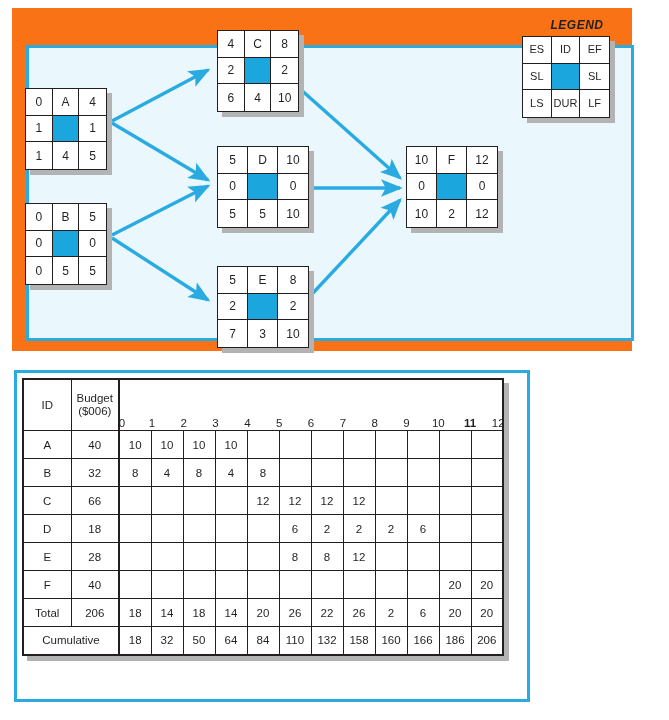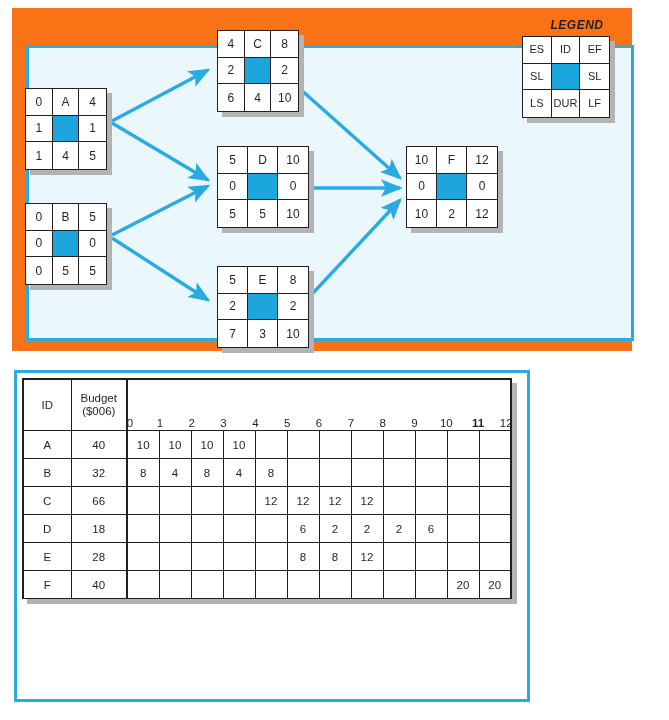--- a/index.html
+++ b/index.html
@@ -61,21 +61,21 @@
     box-shadow:5px 5px 0 0 #b3b3b3;
     background:#fff;
   }
   #budget-table td,#budget-table th{
     border:1.2px solid #231f20;
     font-size:11.5px;font-weight:normal;text-align:center;
     height:28px;padding:0;box-sizing:border-box;
     background:#fff;
   }
   #budget-table .col-id{width:48px;}
-  #budget-table .col-budget{width:56px;}
+  #budget-table .col-budget{width:48px;}
   #budget-table .col-t{width:32px;}
   #budget-table .hdr-row th{height:50px;vertical-align:middle;}
   #budget-table .thick-left{border-left:2.4px solid #231f20;}
   #budget-table .outer-top{border-top:2.4px solid #231f20;}
   #budget-table .outer-bottom{border-bottom:2.4px solid #231f20;}
   #budget-table .outer-left{border-left:2.4px solid #231f20;}
   #budget-table .outer-right{border-right:2.4px solid #231f20;}
 
   .budget-hdr-text{line-height:1.15;font-size:11.5px;}
 
@@ -320,15 +320,46 @@
           <td class="col-t"></td>
           <td class="col-t"></td>
           <td class="col-t"></td>
           <td class="col-t"></td>
           <td class="col-t"></td>
           <td class="col-t"></td>
           <td class="col-t"></td>
           <td class="col-t">20</td>
           <td class="col-t outer-right">20</td>
         </tr>
+        <tr>
+          <td class="col-id outer-left">Total</td>
+          <td class="col-budget">206</td>
+          <td class="col-t thick-left">18</td>
+          <td class="col-t">14</td>
+          <td class="col-t">18</td>
+          <td class="col-t">14</td>
+          <td class="col-t">20</td>
+          <td class="col-t">26</td>
+          <td class="col-t">22</td>
+          <td class="col-t">26</td>
+          <td class="col-t">2</td>
+          <td class="col-t">6</td>
+          <td class="col-t">20</td>
+          <td class="col-t outer-right">20</td>
+        </tr>
+        <tr>
+          <td class="outer-left outer-bottom" colspan="2">Cumulative</td>
+          <td class="col-t thick-left outer-bottom">18</td>
+          <td class="col-t outer-bottom">32</td>
+          <td class="col-t outer-bottom">50</td>
+          <td class="col-t outer-bottom">64</td>
+          <td class="col-t outer-bottom">84</td>
+          <td class="col-t outer-bottom">110</td>
+          <td class="col-t outer-bottom">132</td>
+          <td class="col-t outer-bottom">158</td>
+          <td class="col-t outer-bottom">160</td>
+          <td class="col-t outer-bottom">166</td>
+          <td class="col-t outer-bottom">186</td>
+          <td class="col-t outer-right outer-bottom">206</td>
+        </tr>
       </tbody>
   </table>
 </div>
 
 </body></html>

